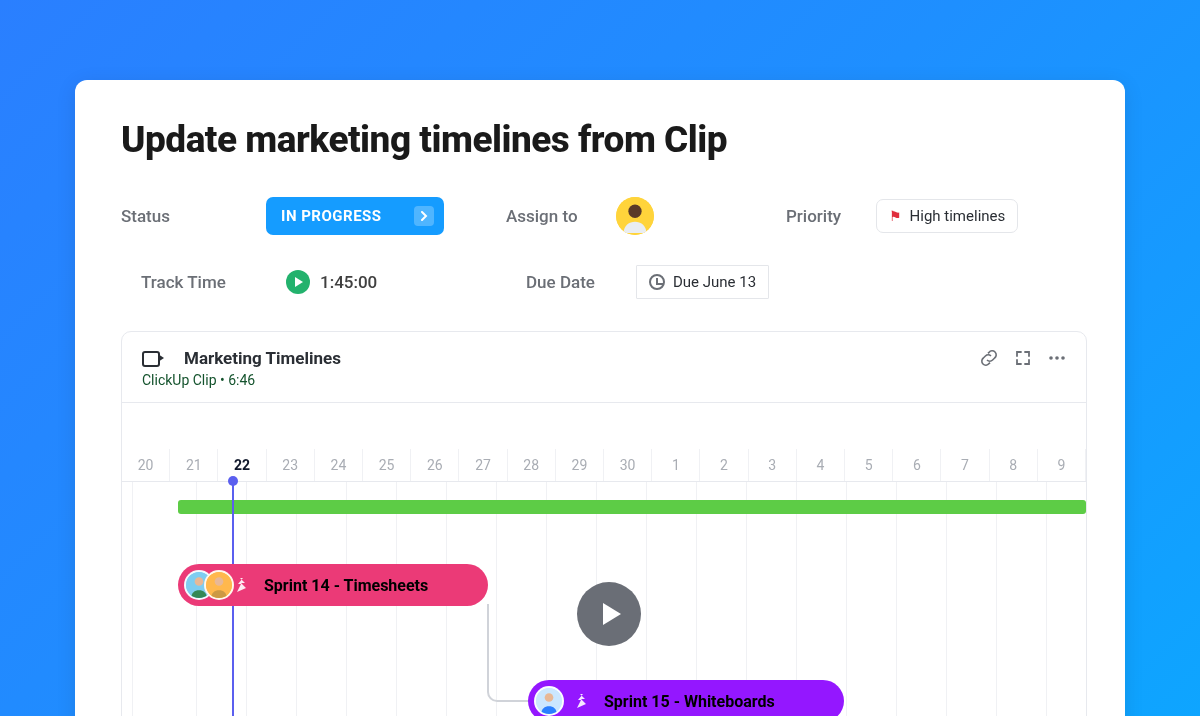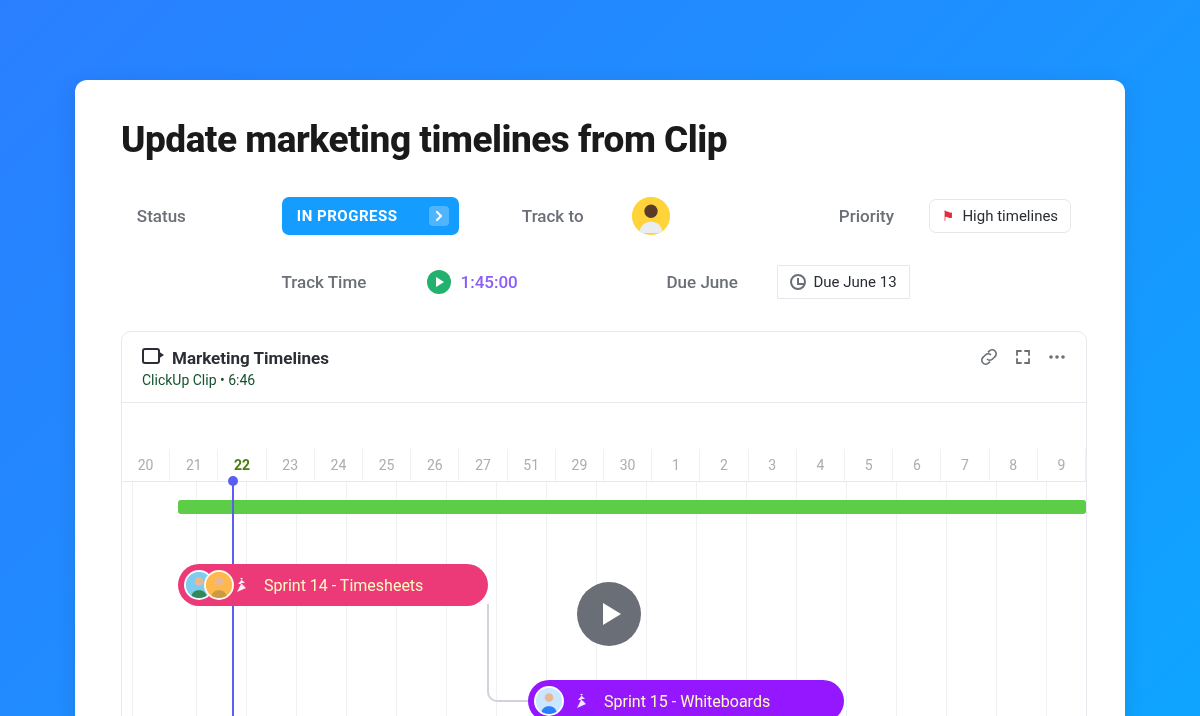--- a/index.html
+++ b/index.html
@@ -27,36 +27,35 @@
   color: #1a1a1a;
   letter-spacing: -0.5px;
   padding: 0 38px;
 }
 .meta-row {
   display: flex;
   align-items: center;
   gap: 0;
   margin-top: 36px;
   padding: 0 38px;
-  justify-content: center;
 }
 .meta-row.row2 {
   margin-top: 30px;
   margin-left: 20px;
 }
 .meta-label {
   color: #6b6f76;
   font-size: 17px;
   font-weight: 500;
 }
 .col1 { width: 145px; }
 .col2 { width: 240px; display: flex; align-items: center; }
 .col3 { width: 110px; }
 .col4 { width: 170px; display: flex; align-items: center; }
-.col5 { width: 90px; margin-left: 37px; }
+.col5 { width: 90px; }
 
 .status-pill {
   display: inline-flex;
   align-items: center;
   background: #159cff;
   color: #fff;
   font-weight: 700;
   font-size: 15px;
   letter-spacing: 0.5px;
   border-radius: 7px;
@@ -81,21 +80,21 @@
   border: 1px solid #e4e6ea;
   border-radius: 7px;
   padding: 7px 12px;
   font-size: 15px;
   color: #2a2e34;
 }
 .flag { color: #e02e3d; font-size: 14px; }
 .track-time {
   display: flex; align-items: center; gap: 10px;
   font-size: 17px;
-  color: #8b5cf6;
+  color: #404040;
   font-weight: 500;
 }
 .play-circle {
   width: 24px; height: 24px; border-radius: 50%;
   background: #23b26d;
   display: flex; align-items: center; justify-content: center;
 }
 .play-circle::after {
   content: '';
   border-left: 8px solid #fff;
@@ -126,23 +125,23 @@
   top: 2px; left: 5px;
 }
 
 .clip-panel {
   margin: 32px 38px 0 38px;
   border: 1px solid #e7e9ee;
   border-radius: 10px;
   overflow: hidden;
 }
 .clip-header {
-  display: flex; 
+  display: flex; align-items: center;
   padding: 16px 20px 4px 20px;
-  gap: 10px;
+  gap: 22px;
 }
 .cam-icon { width: 20px; height: 14px; position: relative; }
 .cam-icon::before {
   content: ''; position: absolute;
   width: 14px; height: 12px; border: 2px solid #2a2e34; border-radius: 3px;
 }
 .cam-icon::after {
   content: ''; position: absolute;
   right: -2px; top: 3px;
   border-left: 6px solid #2a2e34;
@@ -164,21 +163,21 @@
 }
 .date-cell {
   flex: 1;
   text-align: center;
   padding: 8px 0;
   font-size: 14px;
   color: #a9adb4;
   border-right: 1px solid #f0f1f4;
   margin-top: 46px;
 }
-.date-cell.active { color: #4d7c0f; font-weight: 700; }
+.date-cell.active { color: #0f172a; font-weight: 700; }
 .gantt-body {
   position: relative;
   height: 270px;
   background-image: repeating-linear-gradient(to right, transparent 0, transparent 49px, #f0f1f4 49px, #f0f1f4 50px);
   background-position: 25px 0;
 }
 .active-line {
   position: absolute;
   left: 110px;
   top: -2px;
@@ -204,22 +203,22 @@
   border-radius: 3px;
 }
 .task-bar {
   position: absolute;
   height: 42px;
   border-radius: 21px;
   display: flex;
   align-items: center;
   padding: 0 18px 0 6px;
   gap: 10px;
-  color: #fef9c3;
-  font-weight: 400;
+  color: #000000;
+  font-weight: 700;
   font-size: 16px;
 }
 .task-pink { background: #eb3a77; top: 82px; left: 56px; width: 310px; }
 .task-purple { background: #9417ff; top: 198px; left: 406px; width: 316px; }
 .task-avatars { display: flex; }
 .task-av {
   width: 30px; height: 30px; border-radius: 50%;
   border: 2px solid rgba(255,255,255,0.9);
   background: #ffb84d;
   margin-right: -10px;
@@ -270,21 +269,21 @@
     <div class="col2">
       <div class="status-pill">
         <span>IN PROGRESS</span>
         <span class="chev">
           <svg width="10" height="10" viewBox="0 0 10 10">
               <path d="M3 1l4 4-4 4" stroke="#fff" stroke-width="2" fill="none" stroke-linecap="round"></path>
             </svg>
         </span>
       </div>
     </div>
-    <div class="meta-label col3">Track to</div>
+    <div class="meta-label col3">Assign to</div>
     <div class="col4">
       <div class="avatar">
         <svg viewBox="0 0 40 40">
             <circle cx="20" cy="20" r="20" fill="#ffd43b"></circle>
             <circle cx="20" cy="15" r="7" fill="#5a3a28"></circle>
             <path d="M8 38c0-8 6-12 12-12s12 4 12 12" fill="#e9edf2"></path>
           </svg>
       </div>
     </div>
     <div class="meta-label col5">Priority</div>
@@ -297,21 +296,21 @@
   </div>
 
   <div class="meta-row row2">
     <div class="meta-label col1">Track Time</div>
     <div class="col2">
       <div class="track-time">
         <span class="play-circle"></span>
         <span>1:45:00</span>
       </div>
     </div>
-    <div class="meta-label col3">Due June</div>
+    <div class="meta-label col3">Due Date</div>
     <div class="col4">
       <div class="duedate-pill">
         <span class="clock-icon"></span>
         <span>Due June 13</span>
       </div>
     </div>
   </div>
 
   <div class="clip-panel">
     <div class="clip-header">
@@ -342,21 +341,21 @@
     <div class="gantt">
       <div class="date-row" id="date-row">
           <div class="date-cell">20</div>
           <div class="date-cell">21</div>
           <div class="date-cell active">22</div>
           <div class="date-cell">23</div>
           <div class="date-cell">24</div>
           <div class="date-cell">25</div>
           <div class="date-cell">26</div>
           <div class="date-cell">27</div>
-          <div class="date-cell">51</div>
+          <div class="date-cell">28</div>
           <div class="date-cell">29</div>
           <div class="date-cell">30</div>
           <div class="date-cell">1</div>
           <div class="date-cell">2</div>
           <div class="date-cell">3</div>
           <div class="date-cell">4</div>
           <div class="date-cell">5</div>
           <div class="date-cell">6</div>
           <div class="date-cell">7</div>
           <div class="date-cell">8</div>

